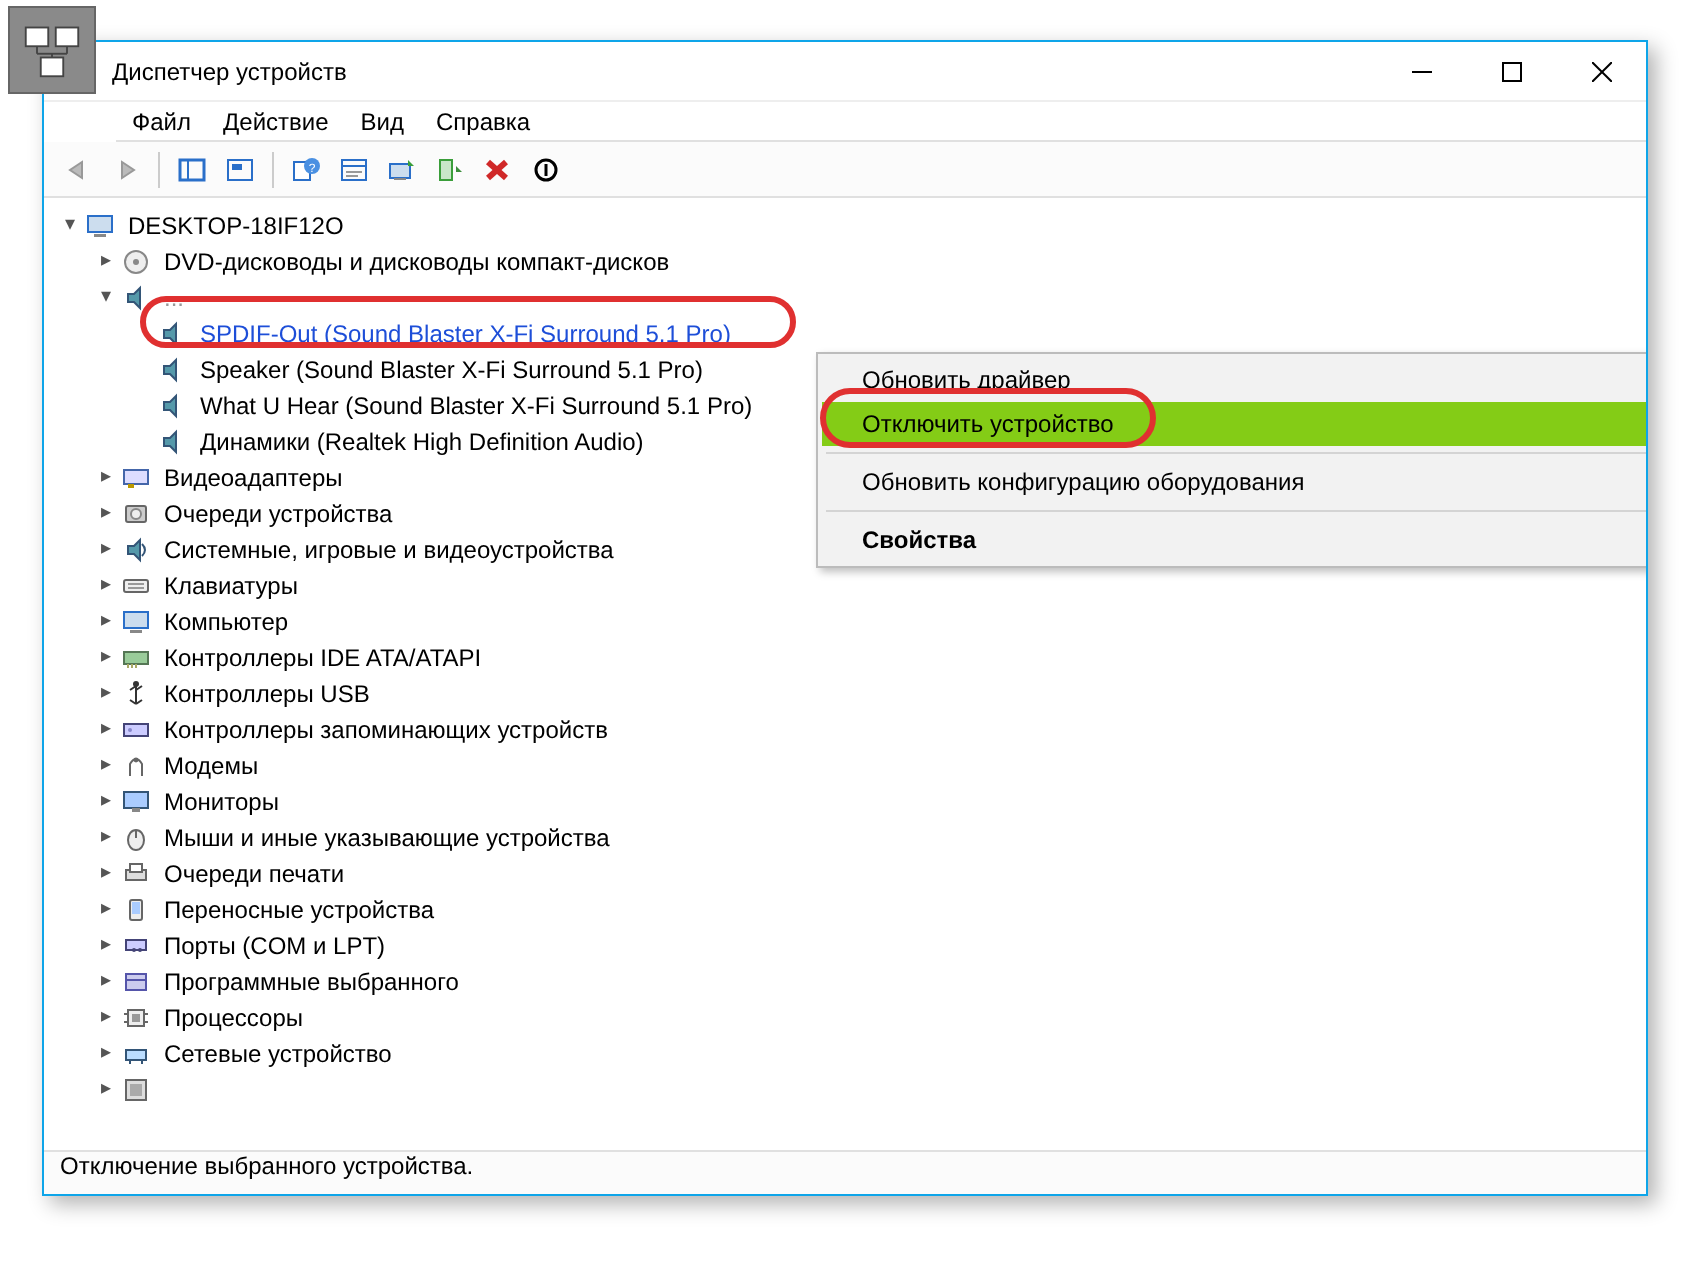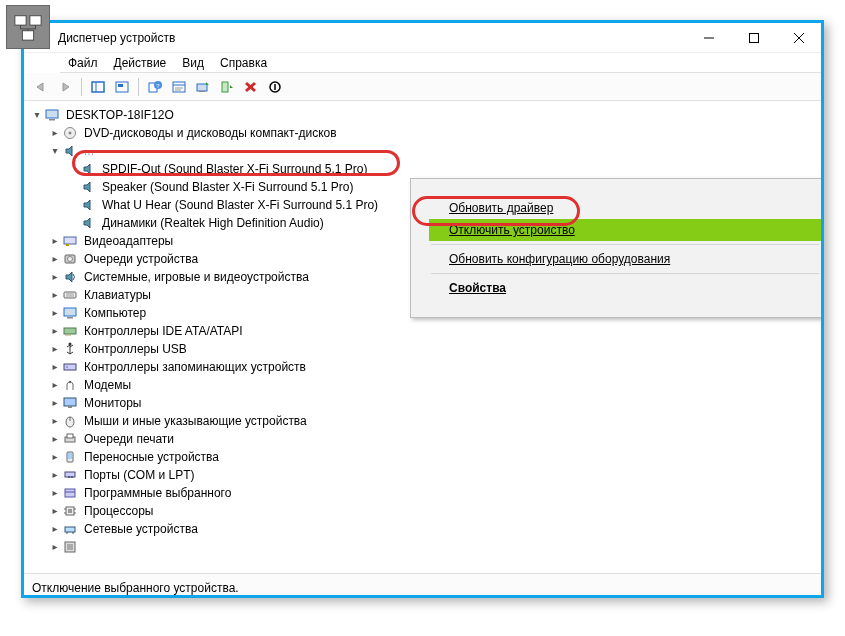--- a/index.html
+++ b/index.html
@@ -5,21 +5,21 @@
     * { box-sizing: border-box; margin: 0; padding: 0; }
     html,body{height:100%;}
     body {
       font-family: "Segoe UI", Tahoma, sans-serif;
       font-size: 12px;
       background: #fff;
       padding:20px 20px 40px 20px;
     }
     .window {
       width: 803px; height: 578px;
-      border: 3px solid #0ea5e9;
+      border: 1px solid #0ea5e9;
       box-shadow: 4px 4px 10px rgba(0,0,0,0.3);
       display: flex; flex-direction: column;
       background: #fff;
       position:relative;
       margin:auto;
     }
     .bigicon{position:absolute; left:-18px; top:-18px; width:44px; height:44px; background:#8a8a8a; border:1px solid #666;}
     .bigicon svg{position:absolute; inset:6px;}
     .titlebar {
       height: 30px; background: #fff; display: flex; align-items: center;
@@ -39,25 +39,25 @@
     .content{flex:1;overflow:auto;padding:4px 2px 4px 2px;position:relative;border-top:1px solid #fff;}
     .tree{font-size:12px;line-height:18px;}
     .row{display:flex;align-items:center;height:18px;white-space:nowrap;position:relative;}
     .indent{display:inline-block;}
     .exp{width:14px;text-align:center;color:#555;font-size:10px;display:inline-block;}
     .icon{width:16px;height:16px;display:inline-flex;align-items:center;justify-content:center;margin-right:4px;}
     .icon svg{display:block;}
     .label{padding:0 2px;}
     .selected .label{background:#cde8ff;outline:1px dotted transparent;}
     .highlight{position:absolute;border:3px solid #e03030;border-radius:16px;pointer-events:none;}
-    .ctxmenu{position:absolute;background:#f2f2f2;border:1px solid #bcbcbc;box-shadow:2px 2px 4px rgba(0,0,0,0.25);padding:18px;width:430px;font-size:12px;text-decoration:underline;}
+    .ctxmenu{position:absolute;background:#f2f2f2;border:1px solid #bcbcbc;box-shadow:2px 2px 4px rgba(0,0,0,0.25);padding:2px;width:430px;font-size:12px;}
     .ctx-item{height:22px;display:flex;align-items:center;padding:0 20px;}
     .ctx-item.hover{background:#84cc16;}
     .ctx-sep{height:1px;background:#d4d4d4;margin:3px 2px;}
-    .statusbar{height:22px;border-top:1px solid #e0e0e0;display:flex;align-items:flex-end;padding:0 8px;font-size:12px;background:#fbfbfb;}
+    .statusbar{height:22px;border-top:1px solid #e0e0e0;display:flex;align-items:flex-start;padding:0 8px;font-size:12px;background:#fbfbfb;}
   </style>
 </head>
 <body>
 
 <div class="window">
   <div class="bigicon">
     <svg viewBox="0 0 32 32">
         <rect x="2" y="4" width="12" height="10" fill="#fff" stroke="#444"></rect>
         <rect x="18" y="4" width="12" height="10" fill="#fff" stroke="#444"></rect>
         <rect x="10" y="20" width="12" height="10" fill="#fff" stroke="#444"></rect>
@@ -214,21 +214,21 @@
           <span class="label" style="color:#999">...</span>
         </div>
 
       <div class="row">
           <span class="indent" style="width:54px"></span>
           <span class="icon">
             <svg width="14" height="14">
               <path d="M3 5 L6 5 L9 2 L9 12 L6 9 L3 9 Z" fill="#59a" stroke="#357"></path>
             </svg>
           </span>
-          <span class="label" style="color:#000000;text-decoration:line-through;text-decoration-color:transparent">SPDIF-Out (Sound Blaster X-Fi Surround 5.1 Pro)</span>
+          <span class="label" style="color:#1d4ed8;text-decoration:line-through;text-decoration-color:transparent">SPDIF-Out (Sound Blaster X-Fi Surround 5.1 Pro)</span>
         </div>
       <div class="row">
           <span class="indent" style="width:54px"></span>
           <span class="icon">
             <svg width="14" height="14">
               <path d="M3 5 L6 5 L9 2 L9 12 L6 9 L3 9 Z" fill="#59a" stroke="#357"></path>
             </svg>
           </span>
           <span class="label">Speaker (Sound Blaster X-Fi Surround 5.1 Pro)</span>
         </div>
@@ -438,21 +438,21 @@
       <div class="row">
           <span class="indent" style="width:22px"></span>
           <span class="exp">▸</span>
           <span class="icon">
             <svg width="14" height="14">
               <rect x="2" y="5" width="10" height="5" fill="#bdf" stroke="#357"></rect>
               <line x1="4" y1="10" x2="4" y2="12" stroke="#357"></line>
               <line x1="10" y1="10" x2="10" y2="12" stroke="#357"></line>
             </svg>
           </span>
-          <span class="label">Сетевые устройства</span>
+          <span class="label">Сетевые устройство</span>
         </div>
       <div class="row">
           <span class="indent" style="width:22px"></span>
           <span class="exp">▸</span>
           <span class="icon">
             <svg width="14" height="14">
               <rect x="2" y="2" width="10" height="10" fill="#ddd" stroke="#666"></rect>
               <rect x="4" y="4" width="6" height="6" fill="#aaa"></rect>
             </svg>
           </span>

